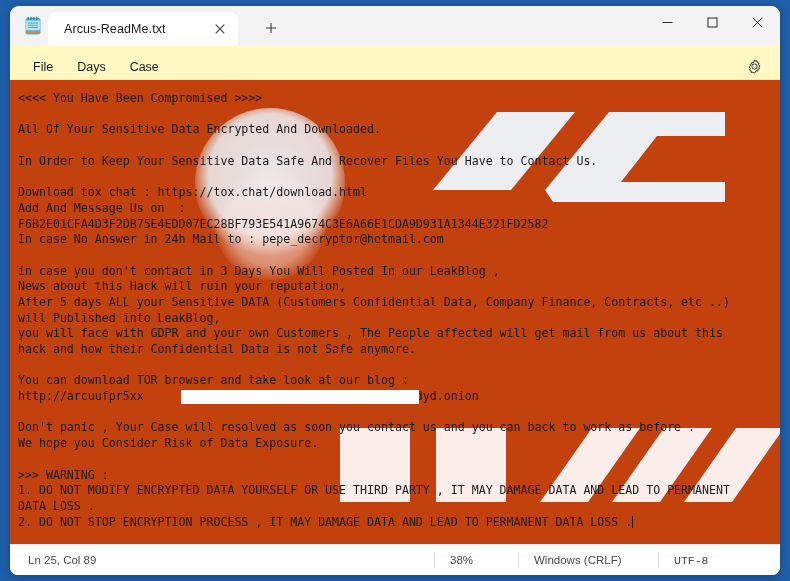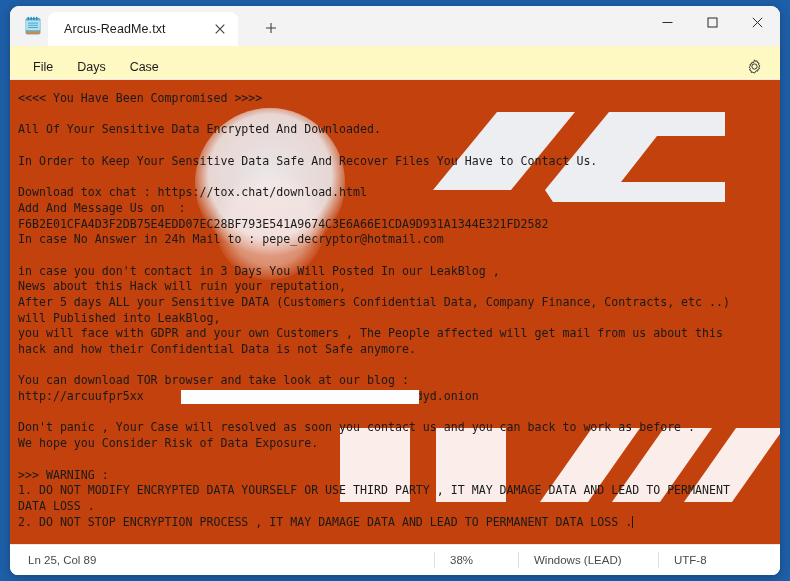--- a/index.html
+++ b/index.html
@@ -246,21 +246,21 @@
   }
   .sb-pos { margin-left: 18px; }
   .sb-cell {
     position: absolute;
     display: flex;
     align-items: center;
     height: 18px;
   }
   .sb-cell.zoom { left: 440px; }
   .sb-cell.eol  { left: 524px; }
-  .sb-cell.enc  { left: 664px; }
+  .sb-cell.enc  { left: 664px; font-family: Liberation Mono, monospace; }
   .sb-div {
     position: absolute;
     width: 1px;
     height: 16px;
     background: #e0e0e0;
     top: 7px;
   }
   .sb-div.d1 { left: 424px; }
   .sb-div.d2 { left: 508px; }
   .sb-div.d3 { left: 648px; }
@@ -362,19 +362,19 @@
       </div>
 
       <div class="textlayer" id="textlayer"><div class="txtline">&lt;&lt;&lt;&lt; You Have Been Compromised &gt;&gt;&gt;&gt;</div><div class="txtline">&nbsp;</div><div class="txtline">All Of Your Sensitive Data Encrypted And Downloaded.</div><div class="txtline">&nbsp;</div><div class="txtline">In Order to Keep Your Sensitive Data Safe And Recover Files You Have to Contact Us.</div><div class="txtline">&nbsp;</div><div class="txtline">Download tox chat : https://tox.chat/download.html</div><div class="txtline">Add And Message Us on  :</div><div class="txtline">F6B2E01CFA4D3F2DB75E4EDD07EC28BF793E541A9674C3E6A66E1CDA9D931A1344E321FD2582</div><div class="txtline">In case No Answer in 24h Mail to : pepe_decryptor@hotmail.com</div><div class="txtline">&nbsp;</div><div class="txtline">in case you don't contact in 3 Days You Will Posted In our LeakBlog ,</div><div class="txtline">News about this Hack will ruin your reputation,</div><div class="txtline">After 5 days ALL your Sensitive DATA (Customers Confidential Data, Company Finance, Contracts, etc ..)</div><div class="txtline">will Published into LeakBlog,</div><div class="txtline">you will face with GDPR and your own Customers , The People affected will get mail from us about this</div><div class="txtline">hack and how their Confidential Data is not Safe anymore.</div><div class="txtline">&nbsp;</div><div class="txtline">You can download TOR browser and take look at our blog :</div><div class="txtline">http://arcuufpr5xx                              hszmc5g7qdyd.onion<span class="redact"></span></div><div class="txtline">&nbsp;</div><div class="txtline">Don't panic , Your Case will resolved as soon you contact us and you can back to work as before .</div><div class="txtline">We hope you Consider Risk of Data Exposure.</div><div class="txtline">&nbsp;</div><div class="txtline">&gt;&gt;&gt; WARNING :</div><div class="txtline">1. DO NOT MODIFY ENCRYPTED DATA YOURSELF OR USE THIRD PARTY , IT MAY DAMAGE DATA AND LEAD TO PERMANENT</div><div class="txtline">DATA LOSS .</div><div class="txtline">2. DO NOT STOP ENCRYPTION PROCESS , IT MAY DAMAGE DATA AND LEAD TO PERMANENT DATA LOSS .<span class="caret"></span></div></div>
     </div>
 
     <div class="statusbar">
       <span class="sb-pos">Ln 25, Col 89</span>
       <span class="sb-div d1"></span>
       <span class="sb-cell zoom">38%</span>
       <span class="sb-div d2"></span>
-      <span class="sb-cell eol">Windows (LEAD)</span>
+      <span class="sb-cell eol">Windows (CRLF)</span>
       <span class="sb-div d3"></span>
       <span class="sb-cell enc">UTF-8</span>
     </div>
 
   </div>
 </div>
 
 </body></html>

